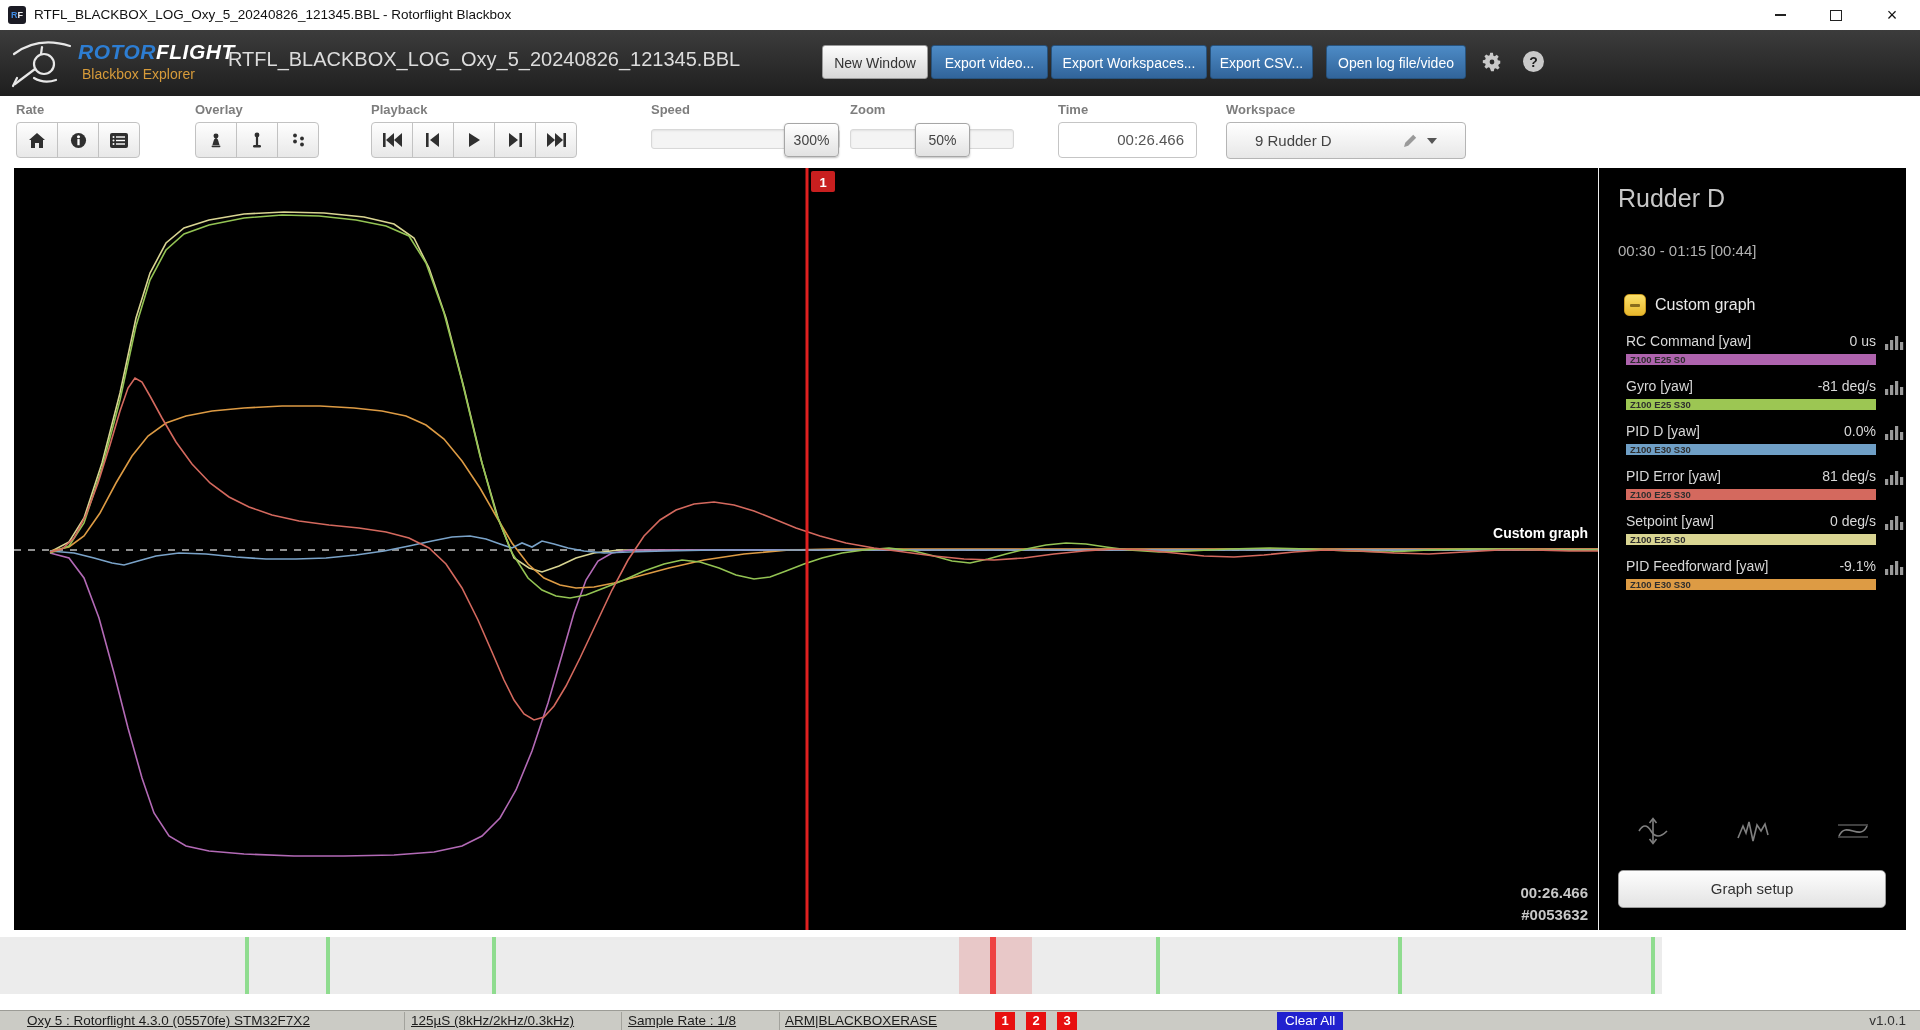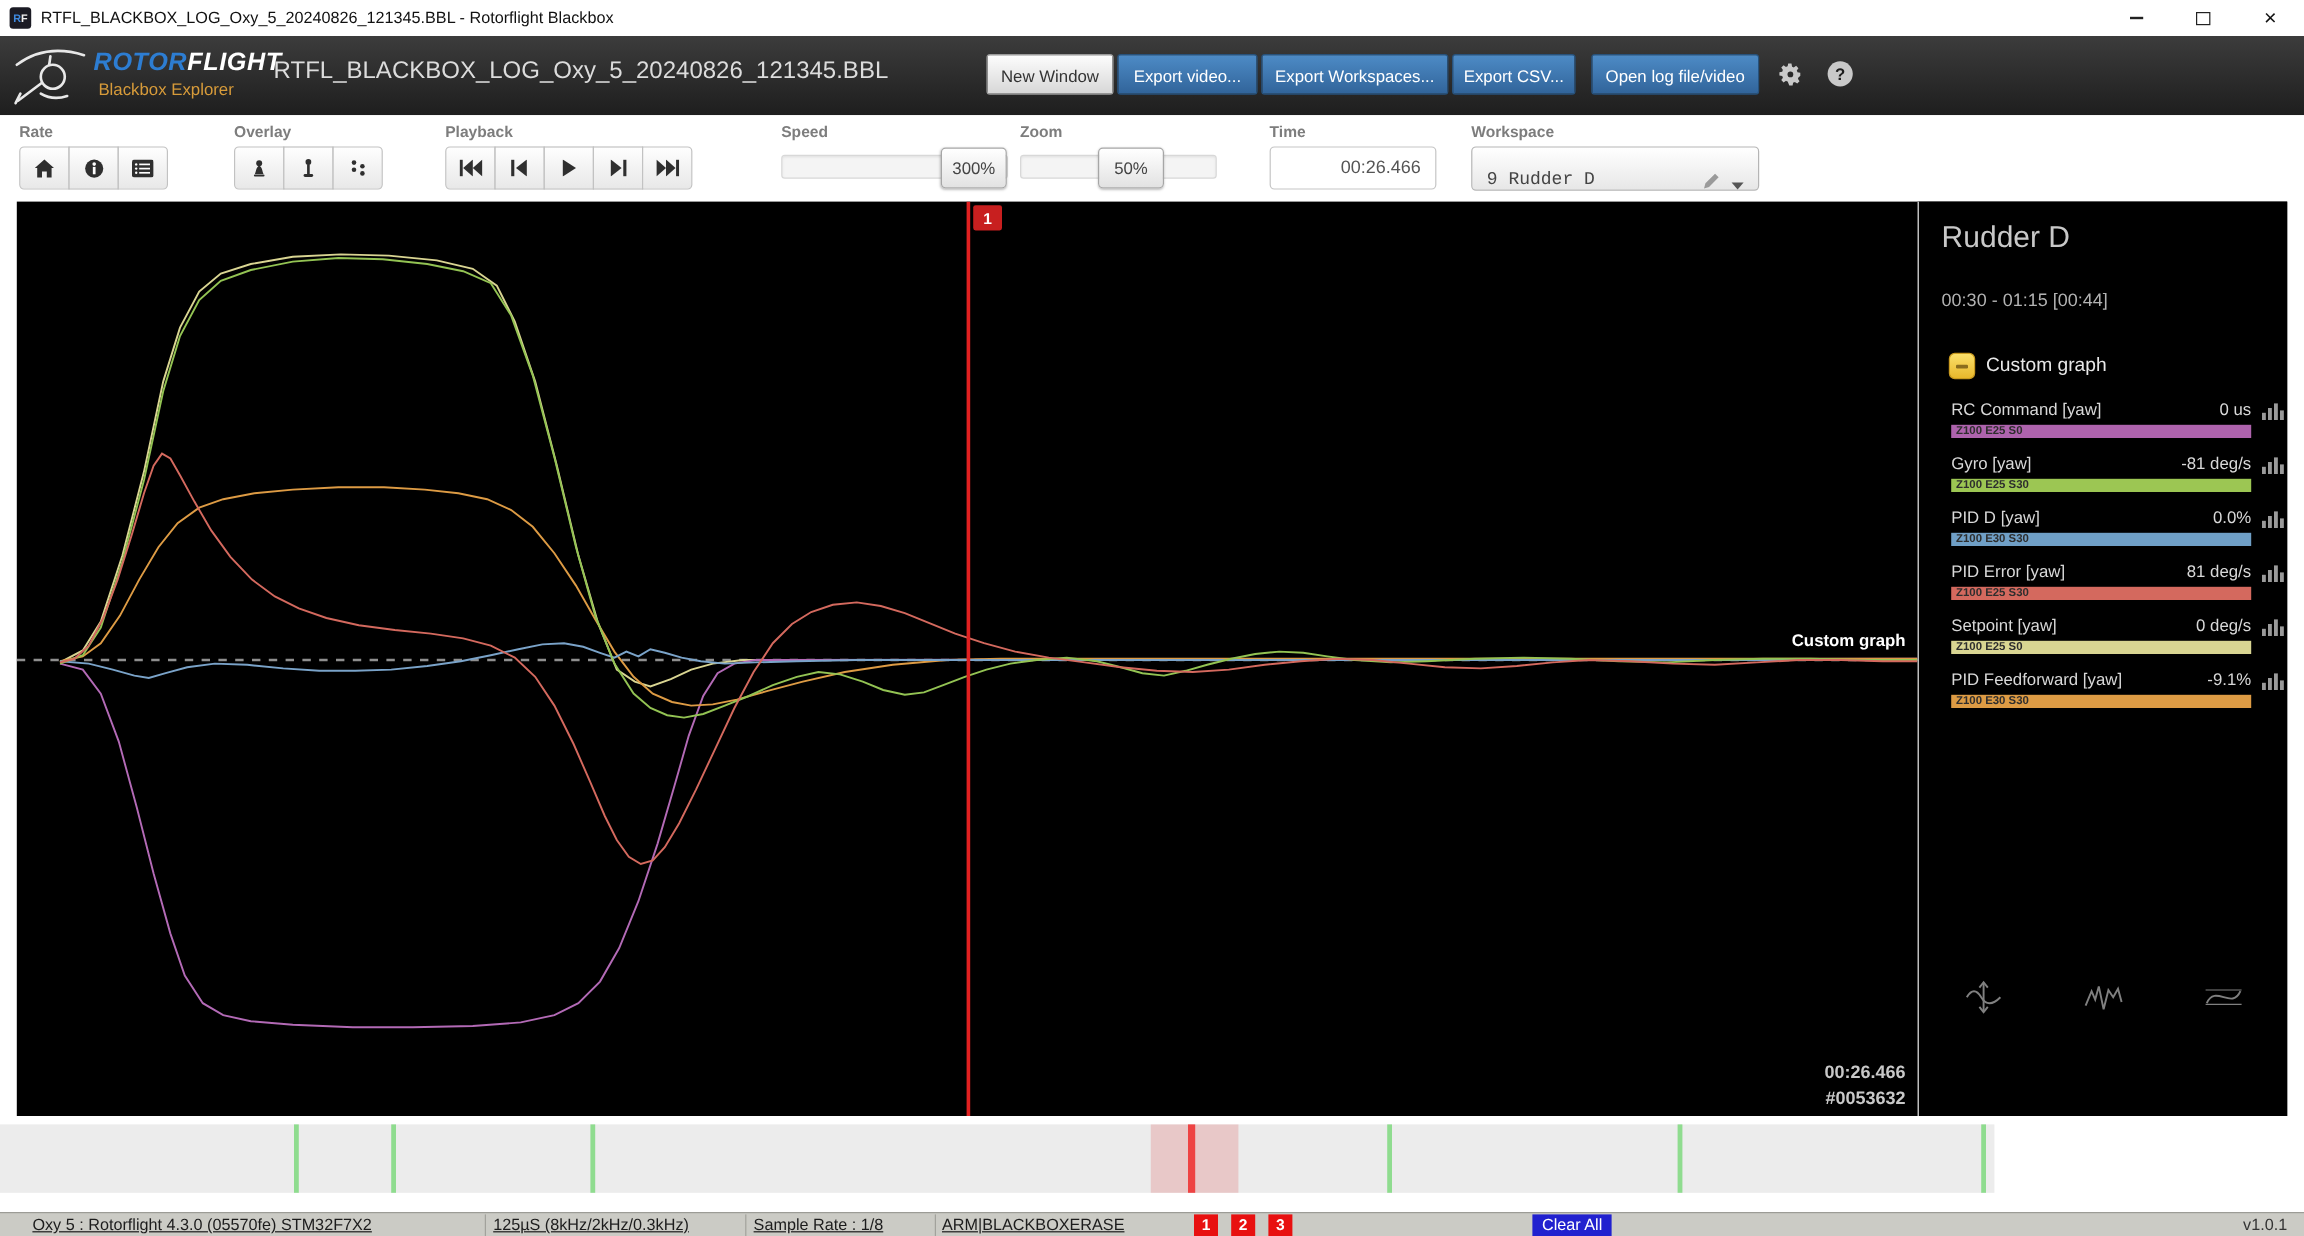--- a/index.html
+++ b/index.html
@@ -39,22 +39,22 @@
   .tbtn.rl{border-radius:4px 0 0 4px;}.tbtn.rr{border-radius:0 4px 4px 0;}
   .slider{top:26px;height:36px;}
   .groove{position:absolute;top:7px;left:0;right:0;height:20px;background:#f4f4f4;border:1px solid #d8d8d8;
           border-radius:3px;box-shadow:inset 0 1px 2px rgba(0,0,0,.08);box-sizing:border-box;}
   .thumb{position:absolute;top:1px;width:55px;height:34px;background:linear-gradient(#fff,#e2e2e2);
          border:1px solid #a6a6a6;border-radius:4px;text-align:center;line-height:32px;font-size:14px;color:#444;
          box-shadow:0 1px 2px rgba(0,0,0,.25);box-sizing:border-box;cursor:pointer;}
   .time-input{left:1058px;top:26px;width:139px;height:36px;border:1px solid #c5c5c5;border-radius:4px;background:#fff;
               box-sizing:border-box;text-align:right;line-height:34px;padding-right:12px;font-size:15px;color:#555;}
   .workspace{left:1226px;top:26px;width:240px;height:37px;background:linear-gradient(#fff,#e7e7e7);
-             border:1px solid #b5b5b5;border-radius:4px;box-sizing:border-box;display:flex;align-items:flex-end;
-             padding:0 12px;font-size:15px;color:#444;cursor:pointer;font-family:Liberation Mono, monospace;}
+             border:1px solid #b5b5b5;border-radius:4px;box-sizing:border-box;display:flex;align-items:center;
+             padding:0 28px;font-size:15px;color:#444;cursor:pointer;}
   .workspace .ws-text{flex:1;}
   .caret{width:0;height:0;border-left:5px solid transparent;border-right:5px solid transparent;border-top:6px solid #555;margin-left:10px;}
 
   
   .main{top:168px;left:14px;width:1892px;height:762px;background:#000;}
   svg.chart{position:absolute;left:0;top:0;display:block;}
   svg.chart text{font-family:"Liberation Sans",sans-serif;}
 
   
   .sidebar{left:1584px;top:0;width:308px;height:762px;border-left:1px solid #ededed;box-sizing:border-box;background:#000;}
@@ -408,20 +408,21 @@
         <div>
           <svg width="34" height="30" viewBox="0 0 34 30">
               <g stroke="#808080" stroke-width="1.6" fill="none">
                 <path d="M3 20 C10 4 24 26 31 10"></path>
                 <path d="M2 9 H32" stroke-width="1"></path>
                 <path d="M2 21 H32" stroke-width="1"></path>
               </g>
             </svg>
         </div>
       </div>
+      <div class="abs graph-setup">Graph setup</div>
     </div>
   </div>
 
   <div class="abs seekbar" style="width: 1662px;">
       <div class="sk-marker" style="left: 245px;"></div>
       <div class="sk-marker" style="left: 326px;"></div>
       <div class="sk-marker" style="left: 492px;"></div>
       <div class="sk-marker" style="left: 1156px;"></div>
       <div class="sk-marker" style="left: 1398px;"></div>
       <div class="sk-marker" style="left: 1651px;"></div>

